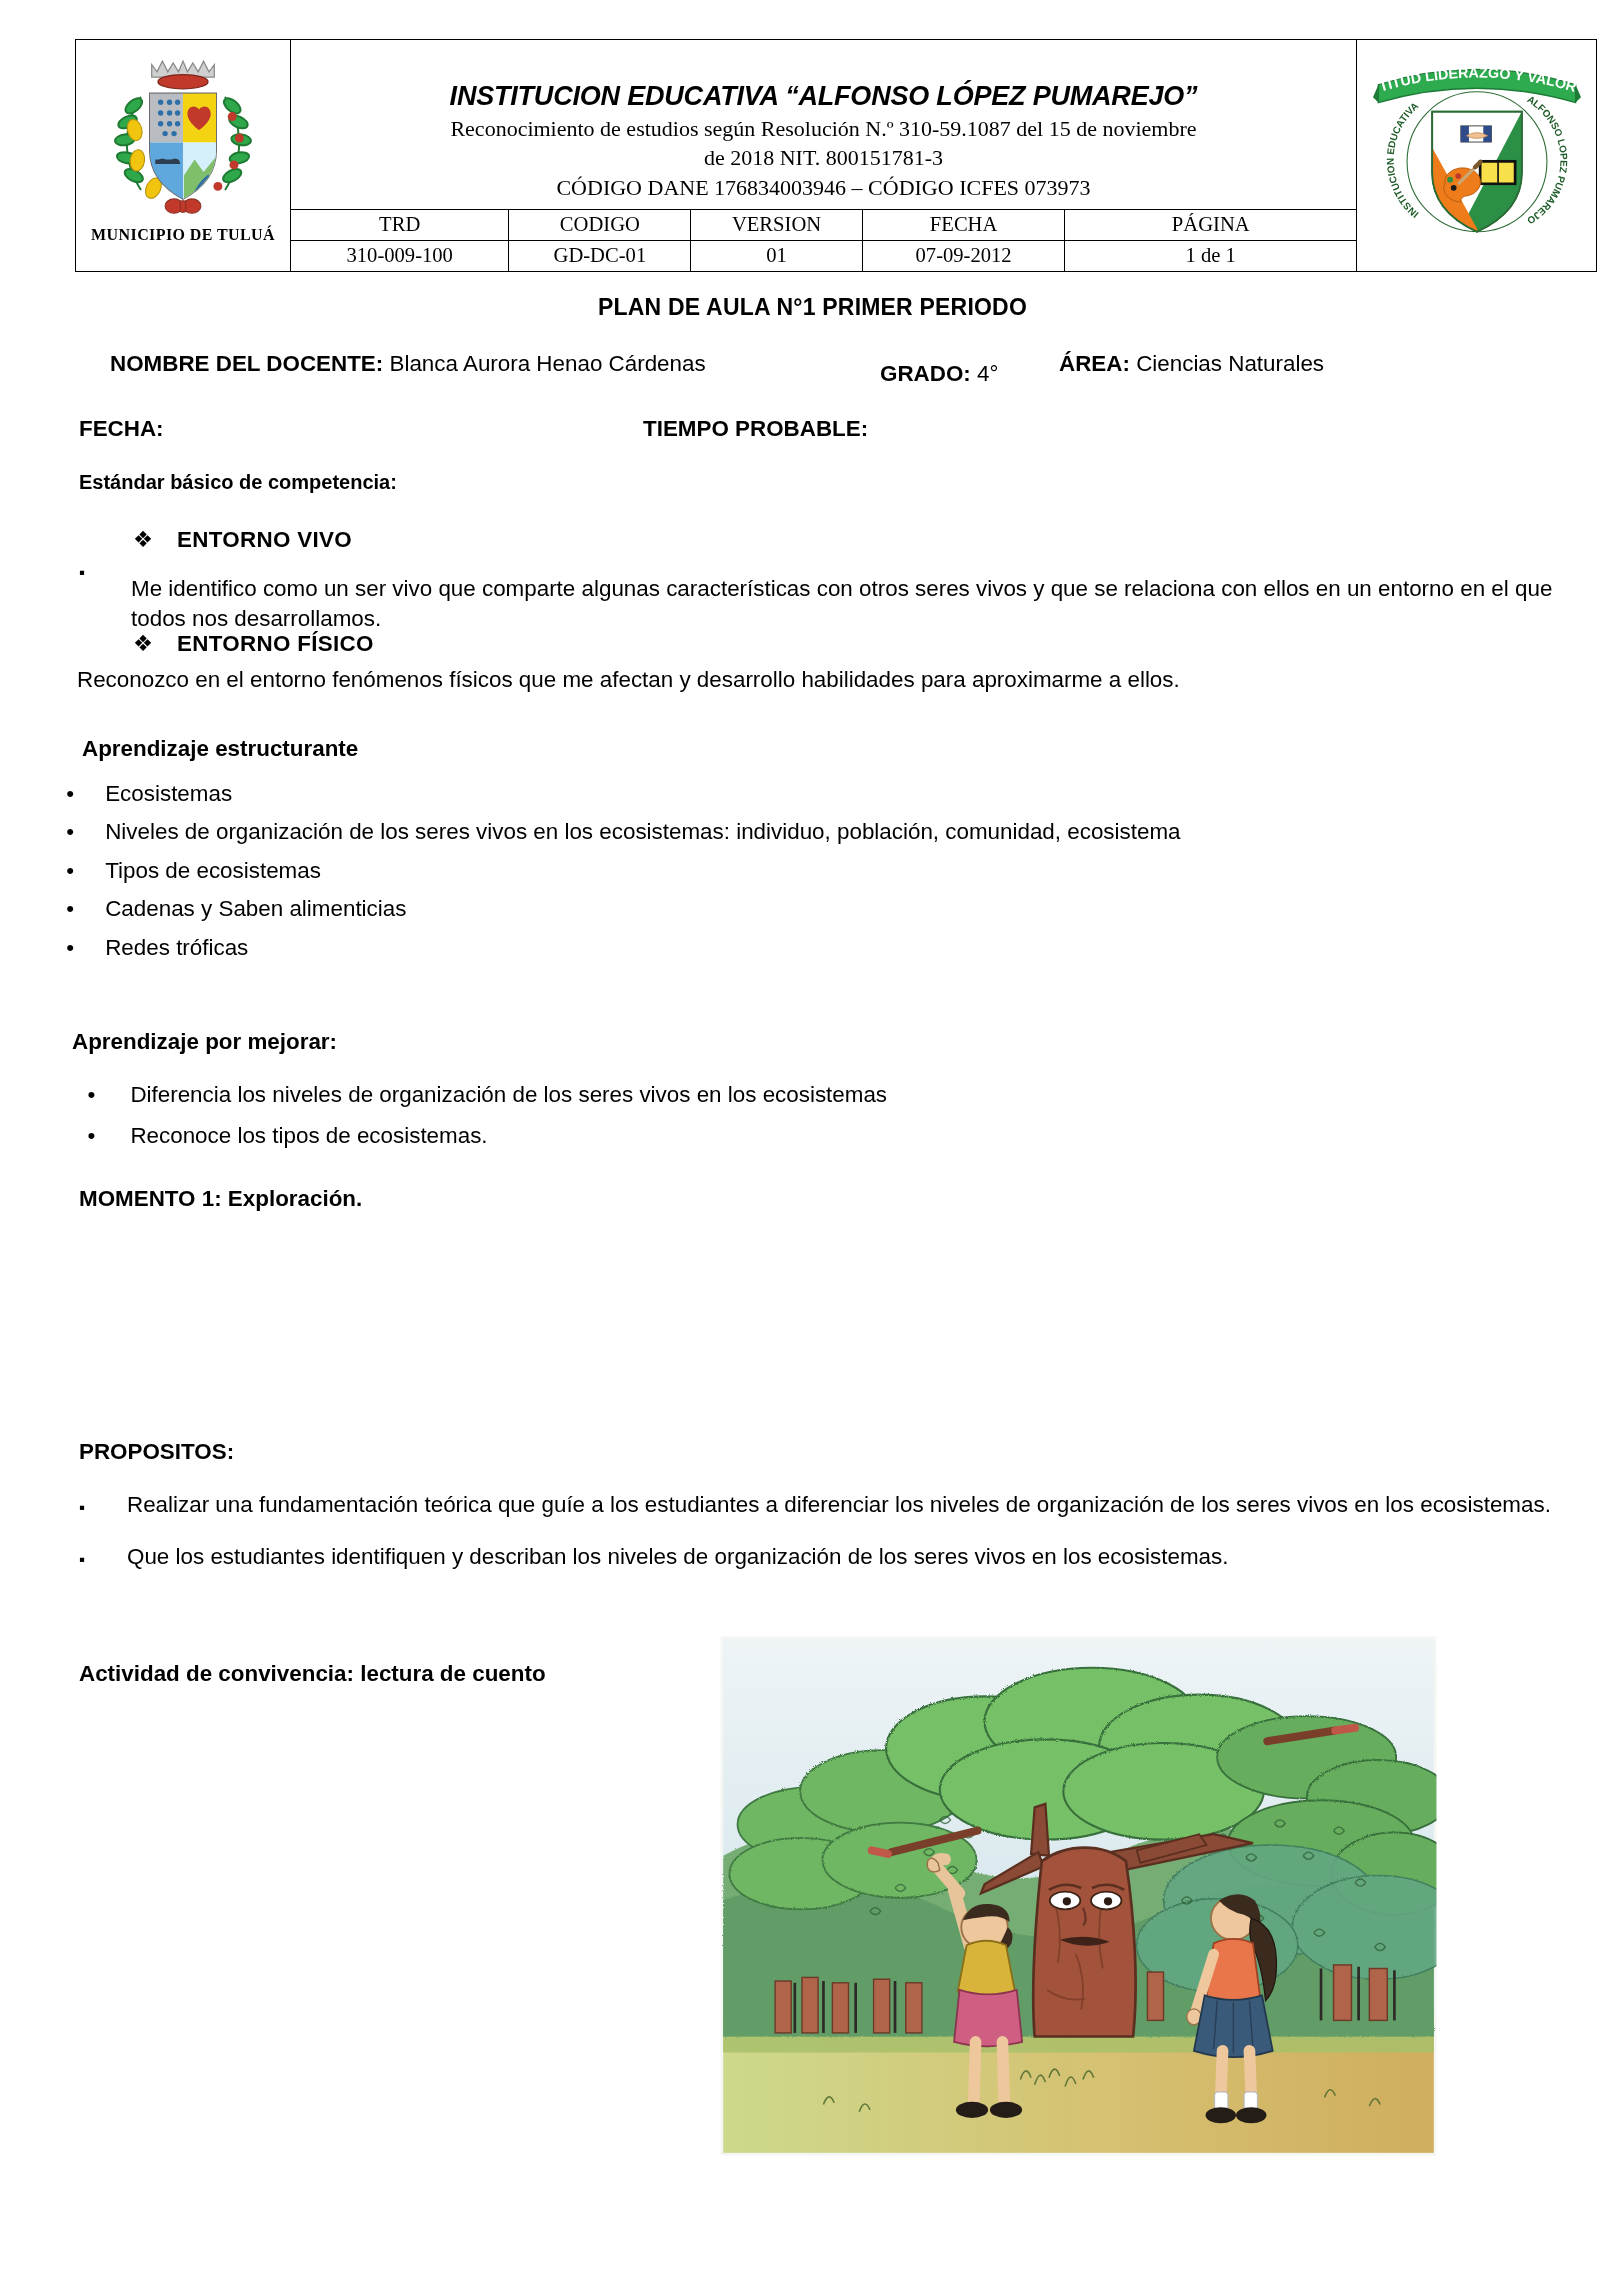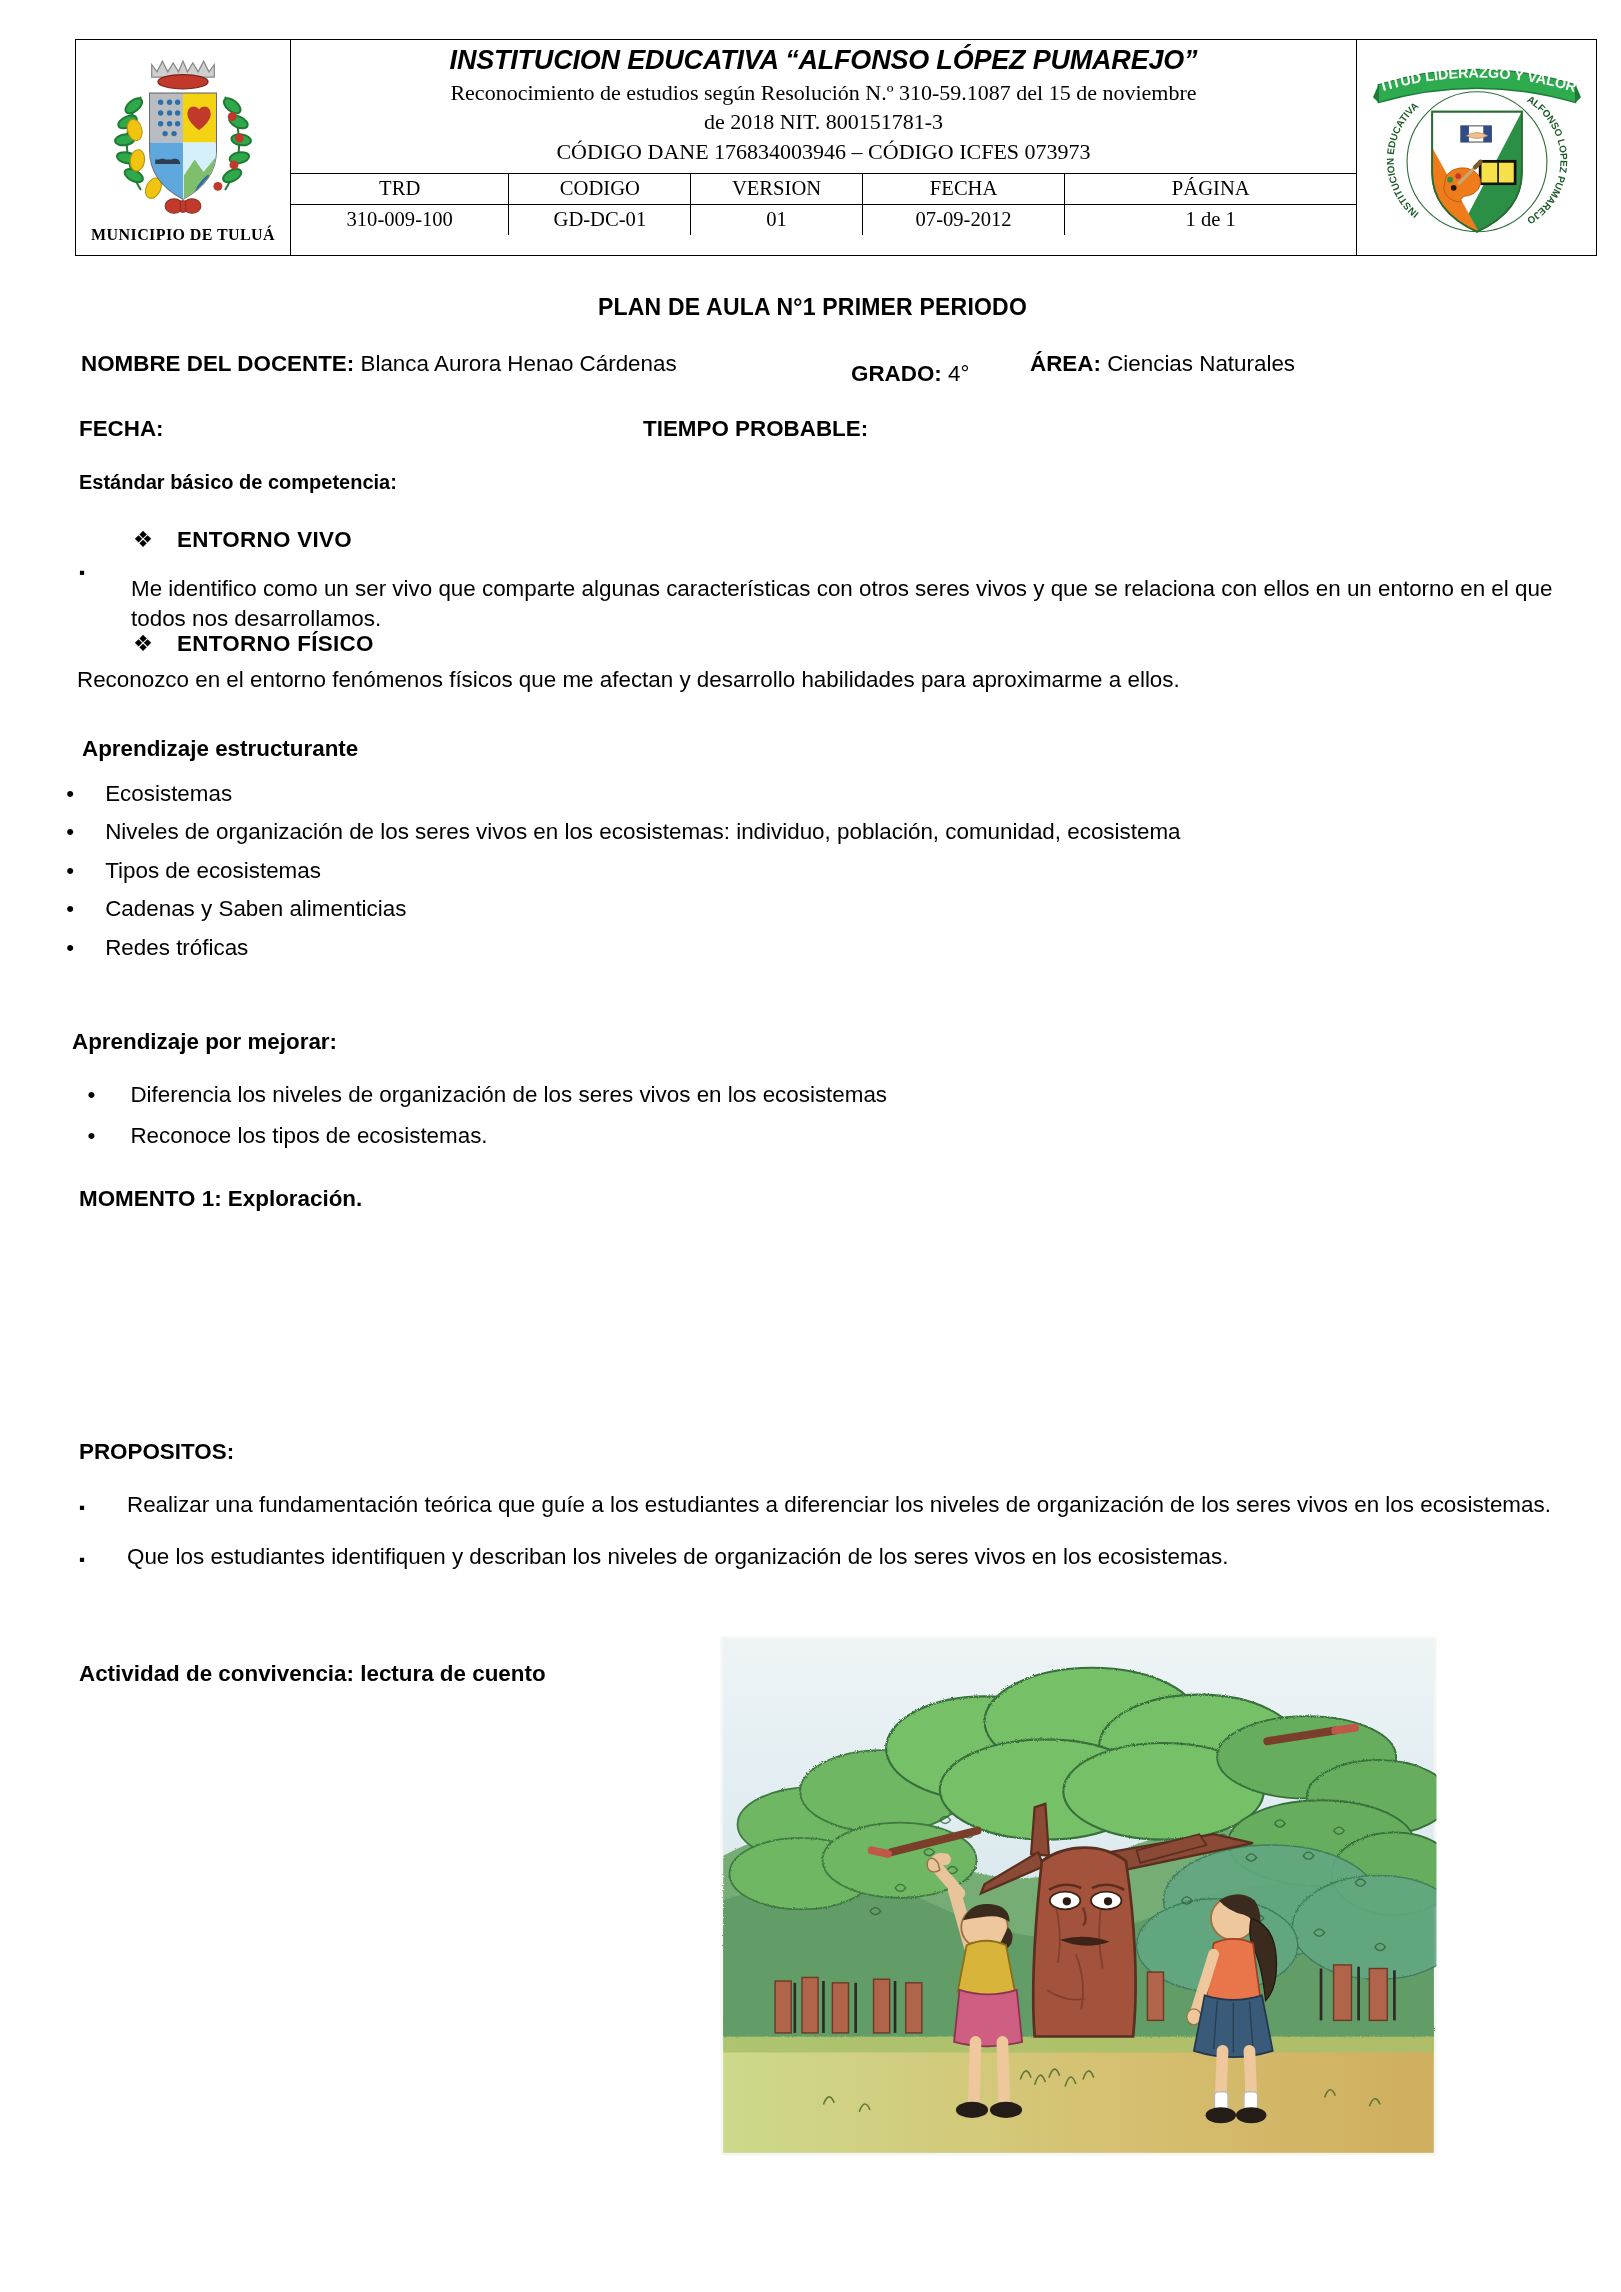--- a/index.html
+++ b/index.html
@@ -65,20 +65,21 @@
     text-align: center;
   }
   .inst-title {
     font-family: "Liberation Sans", sans-serif;
     font-weight: bold;
     font-style: italic;
     font-size: 27px;
     letter-spacing: -0.2px;
     line-height: 1.12;
     white-space: nowrap;
+    margin-top: 36px;
   }
   .inst-sub {
     font-family: "Liberation Serif", serif;
     font-size: 22px;
     line-height: 1.32;
     margin-top: 2.7px;
   }
   .inst-sub .l2 { display: block; }
   .inst-sub .l3 { display: block; margin-top: 0.9px; }
 
@@ -128,21 +129,21 @@
     font-size: 23px;
     letter-spacing: 0.2px;
   }
 
   .line {
     position: absolute;
     font-size: 22.4px;
     line-height: 1.35;
     white-space: nowrap;
   }
-  .b { font-weight: bold; }
+  .b { font-weight: bold; margin-left: 29px; }
 
   .docente-row { left: 81px; top: 349px; }
   .grado-lbl   { left: 851px; top: 359px; }
   .area-lbl    { left: 1030px; top: 349px; }
 
   .fecha-lbl   { left: 79px;  top: 414px; font-weight: bold; }
   .tiempo-lbl  { left: 643px; top: 414px; font-weight: bold; }
 
   .estandar-lbl { left: 79px; top: 469px; font-weight: bold; font-size: 20px; }
 

